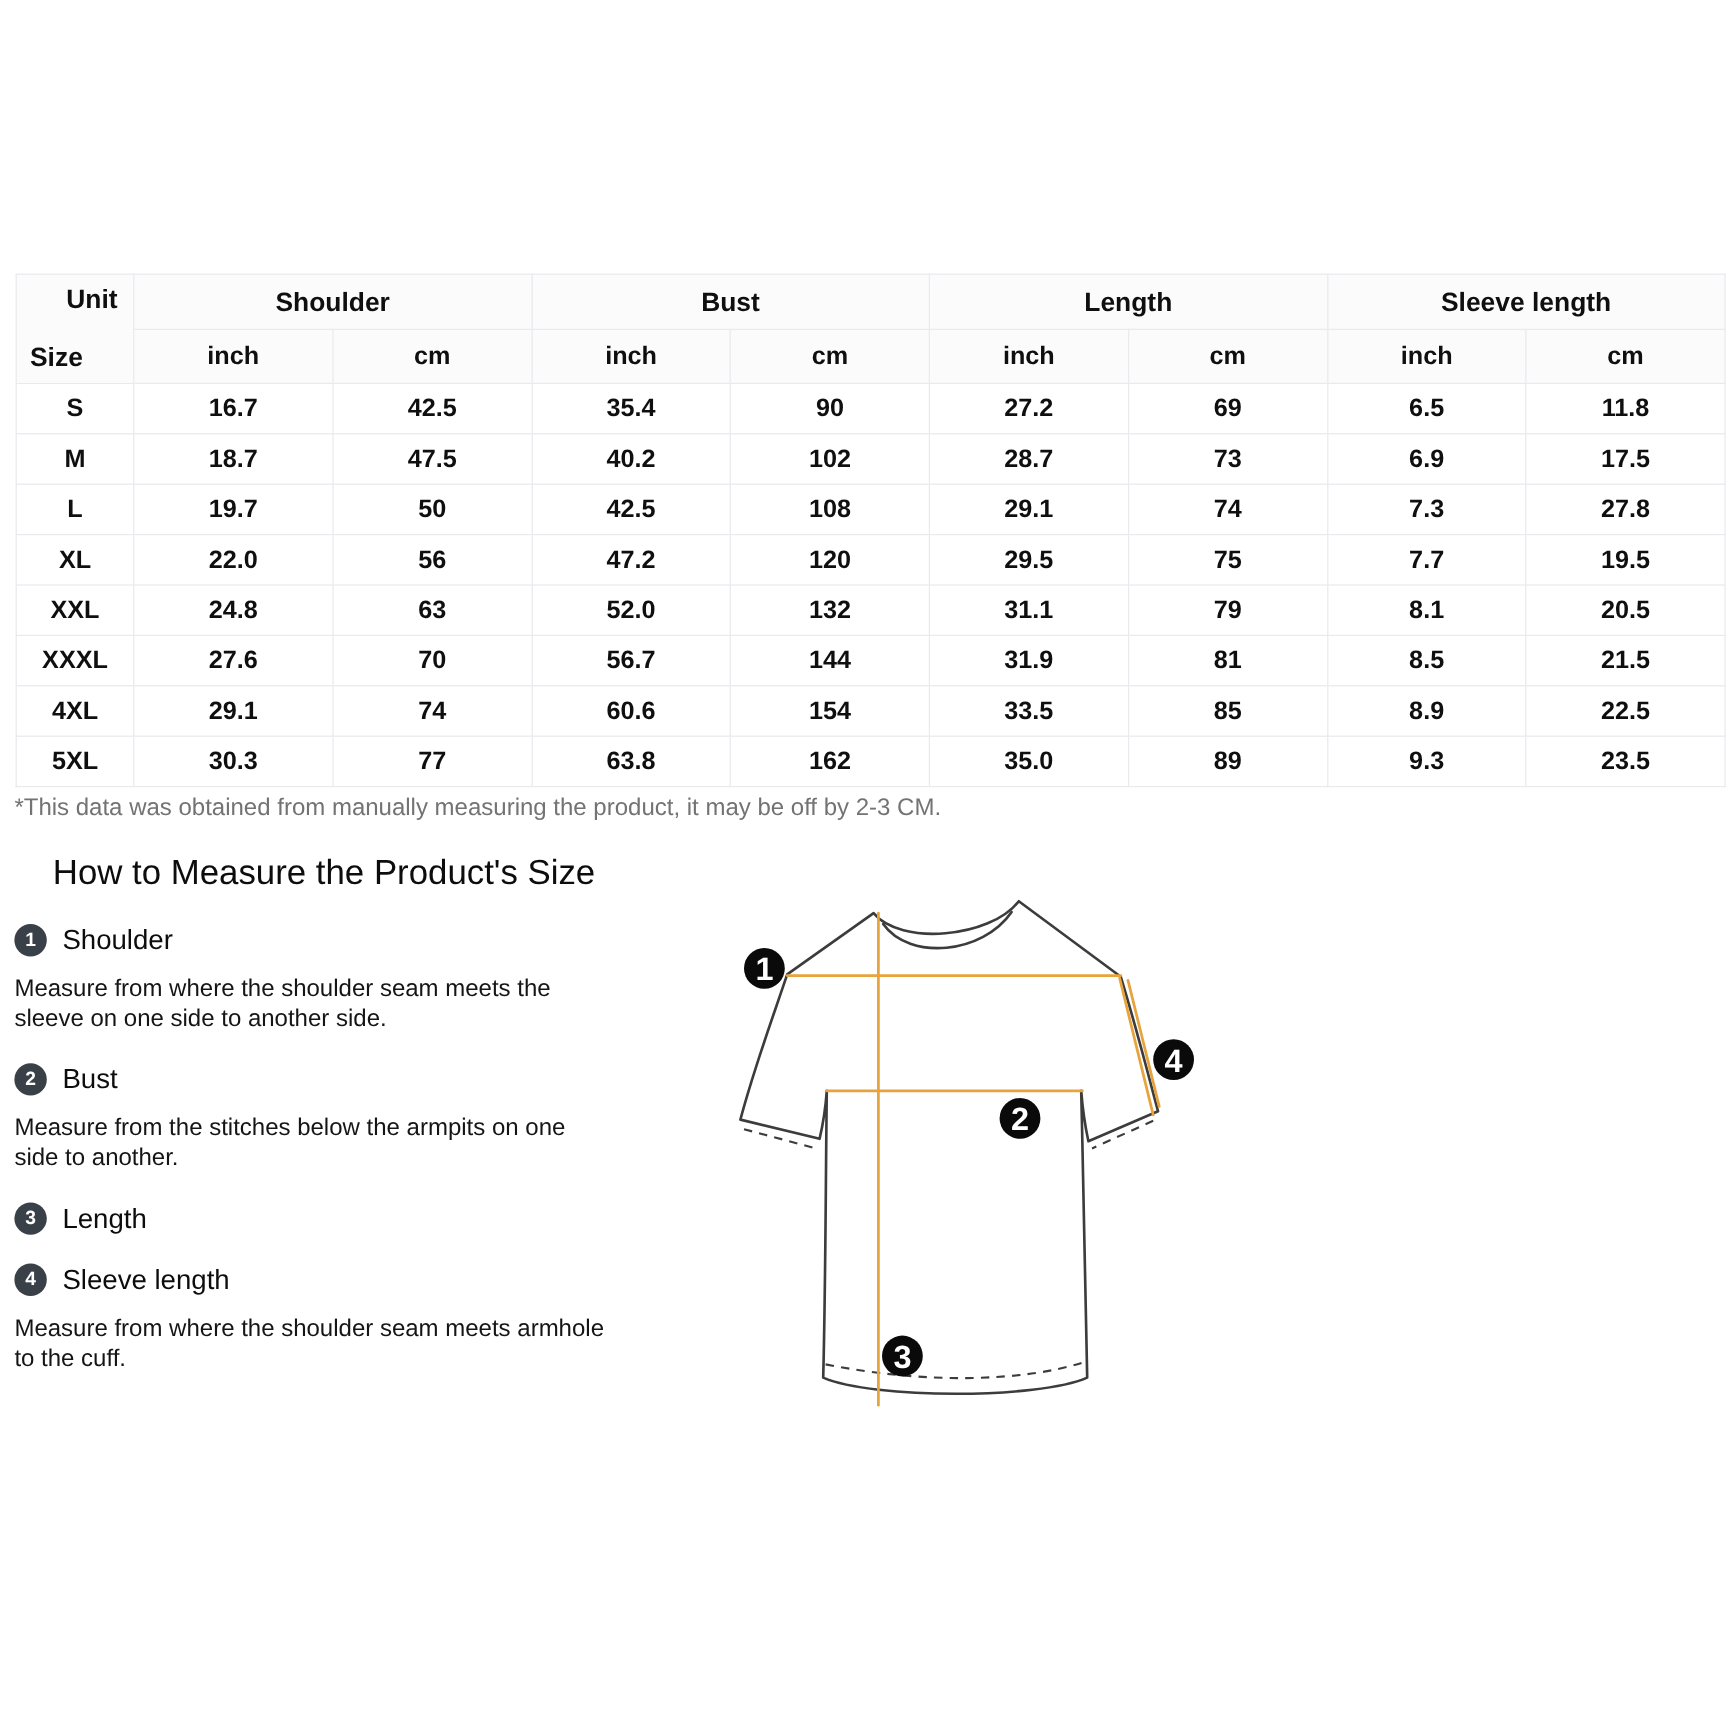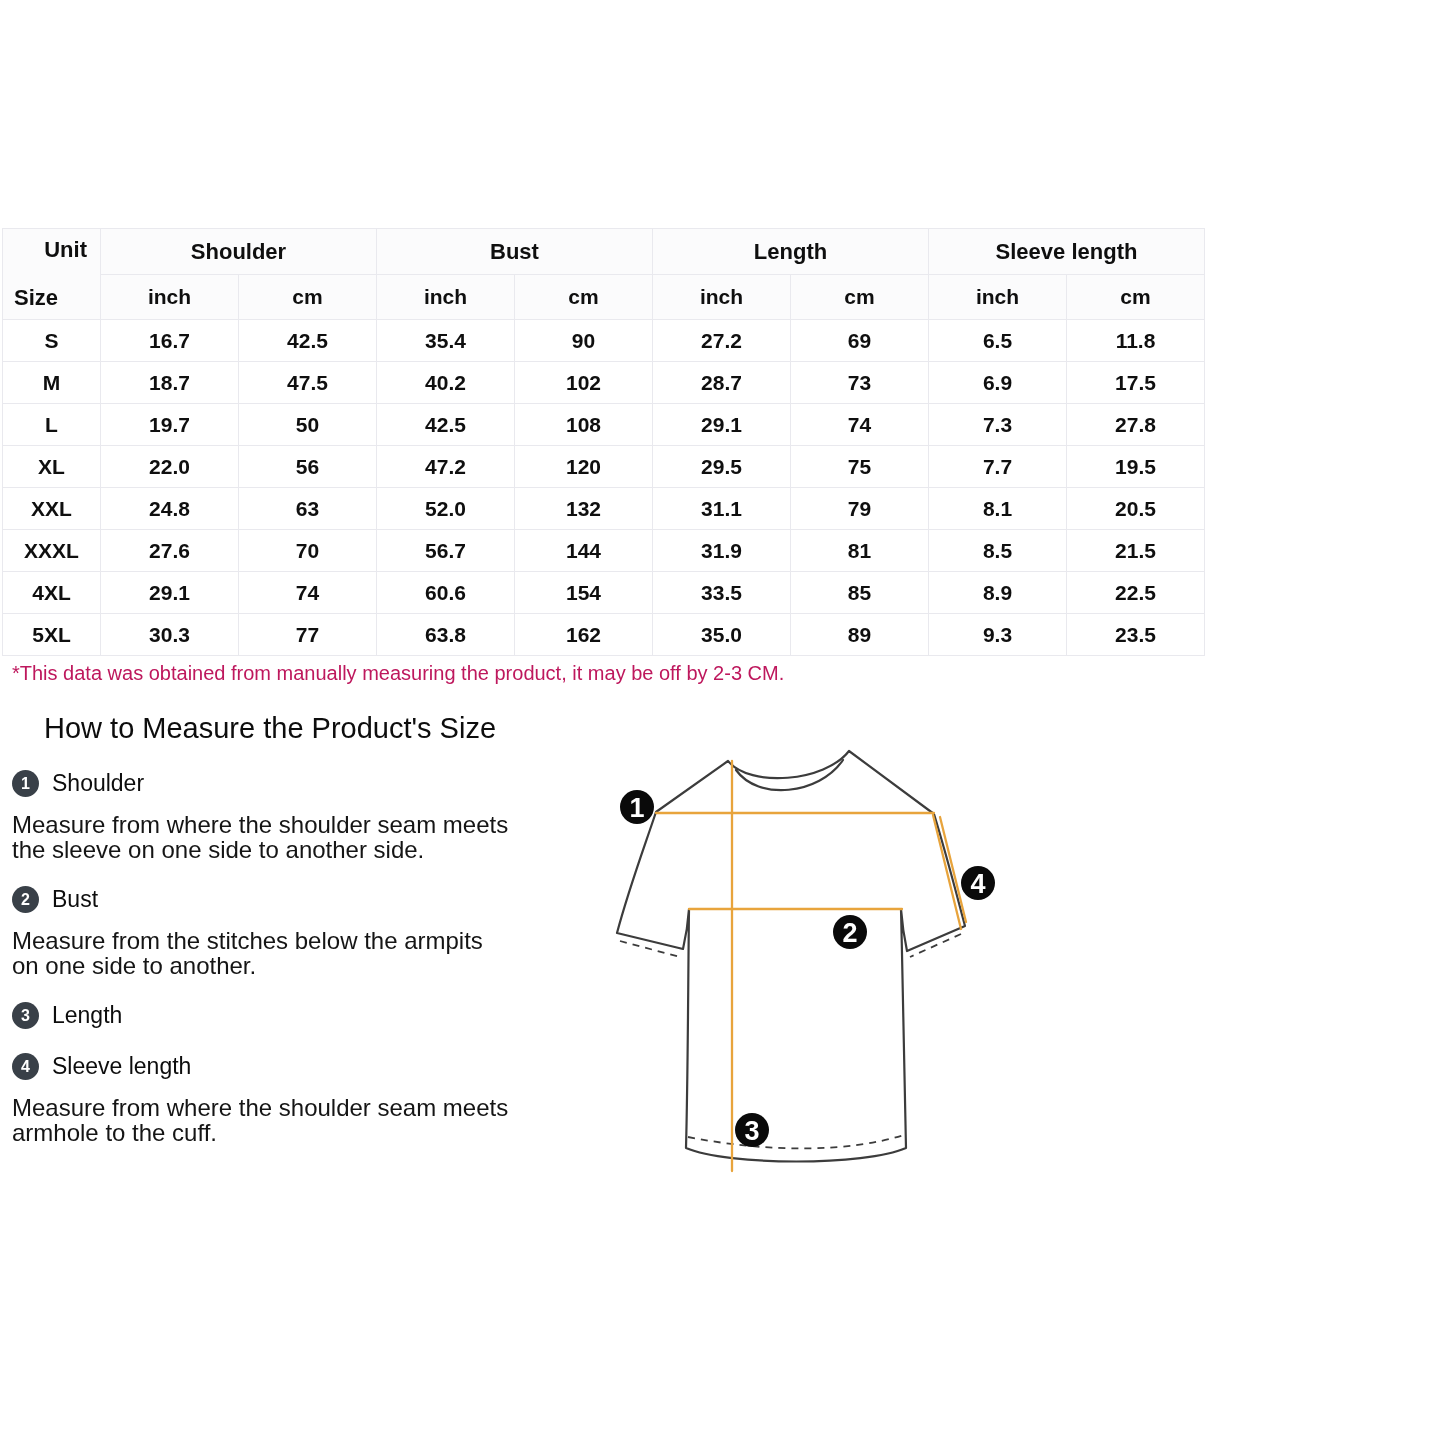--- a/index.html
+++ b/index.html
@@ -5,21 +5,21 @@
   html,body{margin:0;padding:0;}
   body{
     width:1445px;height:1445px;background:#ffffff;
     font-family:"Liberation Sans","DejaVu Sans",sans-serif;
     color:#111;position:relative;overflow:hidden;
   }
   .page{position:absolute;inset:0;}
 
   
   table.size-table{
-    position:absolute;left:2px;top:228px;width:1203px;
+    position:absolute;left:13px;top:228px;width:1425px;
     border-collapse:collapse;table-layout:fixed;background:#fff;
   }
   .size-table th,.size-table td{
     border:1px solid #e9e9ee;text-align:center;vertical-align:middle;
     color:#0f0f0f;font-weight:bold;padding:0;
   }
   .size-table thead th{background:#fbfbfc;}
   tr.group-row th{height:45px;font-size:22px;}
   tr.unit-row th{height:44px;font-size:21px;}
   .size-table tbody th,.size-table tbody td{height:41px;font-size:21px;background:#fff;}
@@ -29,37 +29,37 @@
     background-image:linear-gradient(to top right,
       transparent calc(50% - 0.8px),
       #d9d9de calc(50% - 0.8px),
       #d9d9de calc(50% + 0.8px),
       transparent calc(50% + 0.8px));
   }
   .corner-unit{position:absolute;top:8px;right:13px;font-size:22px;}
   .corner-size{position:absolute;bottom:8px;left:11px;font-size:22px;margin-top:40px;}
 
   .footnote{
-    position:absolute;left:12px;top:662px;font-size:20px;color:#be185d;font-weight:400;
+    position:absolute;left:12px;top:662px;font-size:20px;color:#737373;font-weight:400;
   }
 
   
   .howto-title{
     position:absolute;left:12px;top:712px;font-size:29px;font-weight:400;color:#0d0d0d;margin-left:32px;
   }
   .steps{position:absolute;left:12px;top:770px;width:500px;}
   .step{margin-bottom:24px;}
   .step-head{display:flex;align-items:center;gap:13px;margin-bottom:15px;}
   .badge{
     width:27px;height:27px;border-radius:50%;background:#394048;color:#fff;
     font-size:16px;font-weight:bold;display:flex;align-items:center;justify-content:center;
     flex:0 0 27px;
   }
   .step-label{font-size:23px;color:#0d0d0d;}
-  .step-desc{margin:0;font-size:24px;line-height:25px;color:#151515;font-weight:400;}
+  .step-desc{margin:0;font-size:20px;line-height:25px;color:#151515;font-weight:400;}
 
   
   svg.diagram{position:absolute;left:560px;top:720px;width:480px;height:480px;}
   .shirt-line{fill:none;stroke:#3c3c3c;stroke-width:2.2;stroke-linejoin:round;stroke-linecap:round;}
   .shirt-fill{fill:#ffffff;stroke:#3c3c3c;stroke-width:2.2;stroke-linejoin:round;}
   .stitch{fill:none;stroke:#3c3c3c;stroke-width:1.8;stroke-dasharray:7 6;}
   .measure{fill:none;stroke:#e8a43c;stroke-width:2.3;stroke-linecap:round;}
   .svg-badge-circle{fill:#0a0a0a;}
   .svg-badge-num{
     fill:#ffffff;font-size:27px;font-weight:bold;

